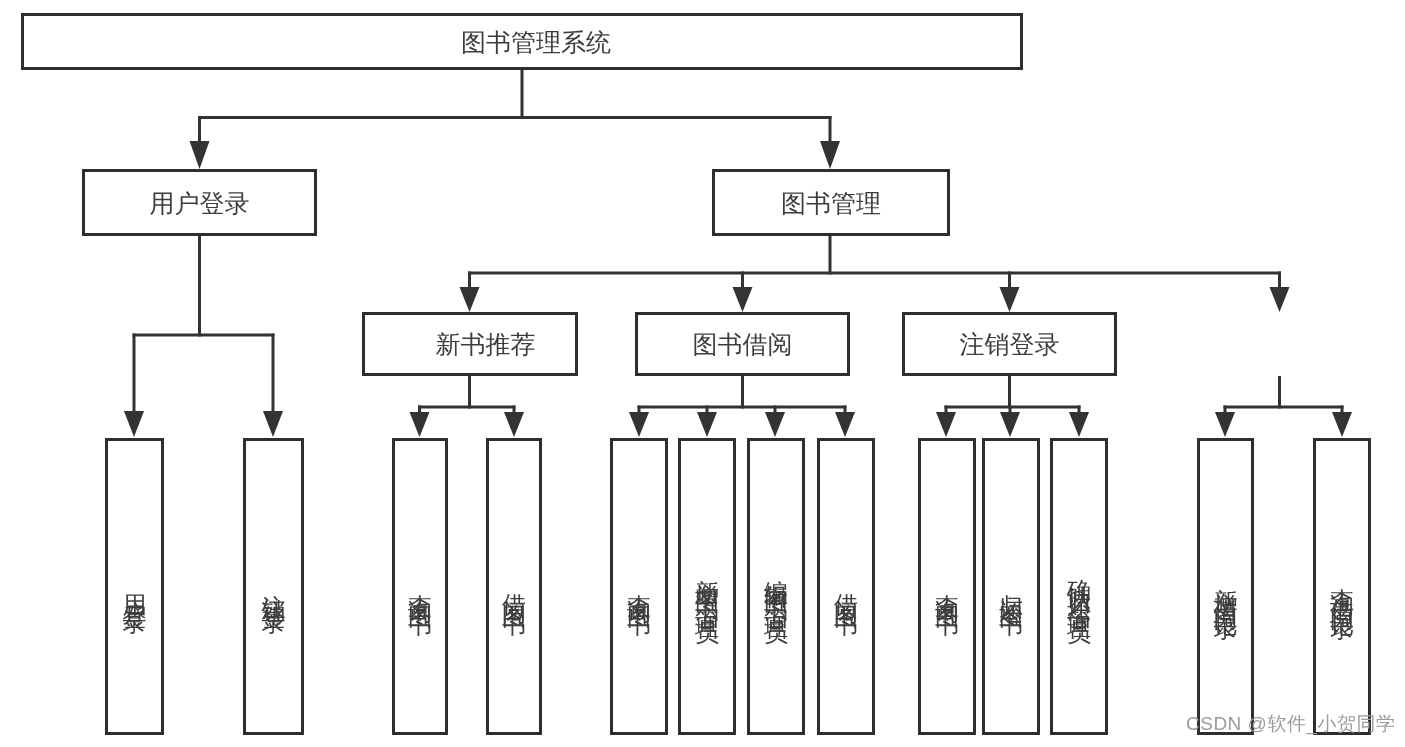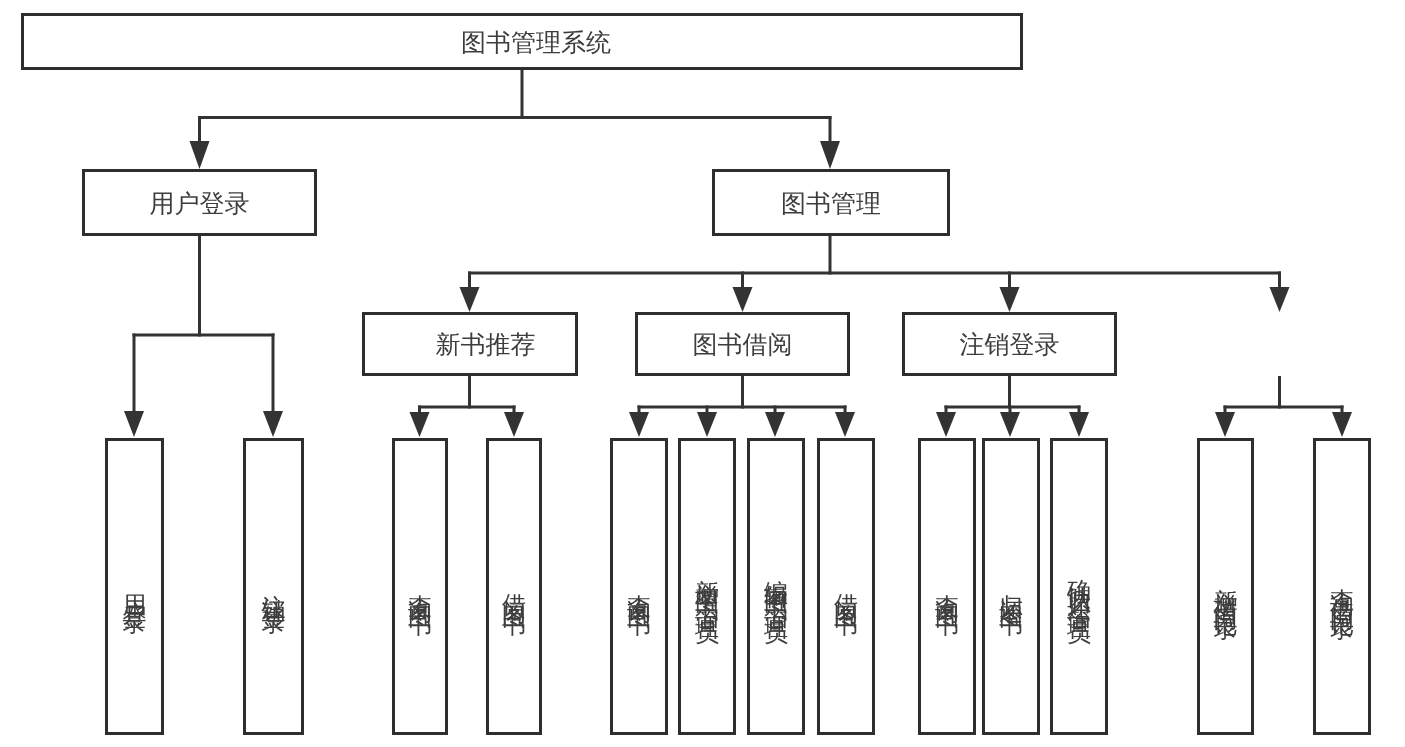--- a/index.html
+++ b/index.html
@@ -169,14 +169,15 @@
     <span>确认归还（管理员）</span>
   </div>
 
   <div class="node leaf" style="left:1197px;top:438px;width:57px;height:297px;">
     <span>新增借阅记录</span>
   </div>
   <div class="node leaf" style="left:1313px;top:438px;width:58px;height:297px;">
     <span>查询借阅记录</span>
   </div>
 
+  <div class="watermark">CSDN @软件_小贺同学</div>
 
 </div>
 
 </body></html>

